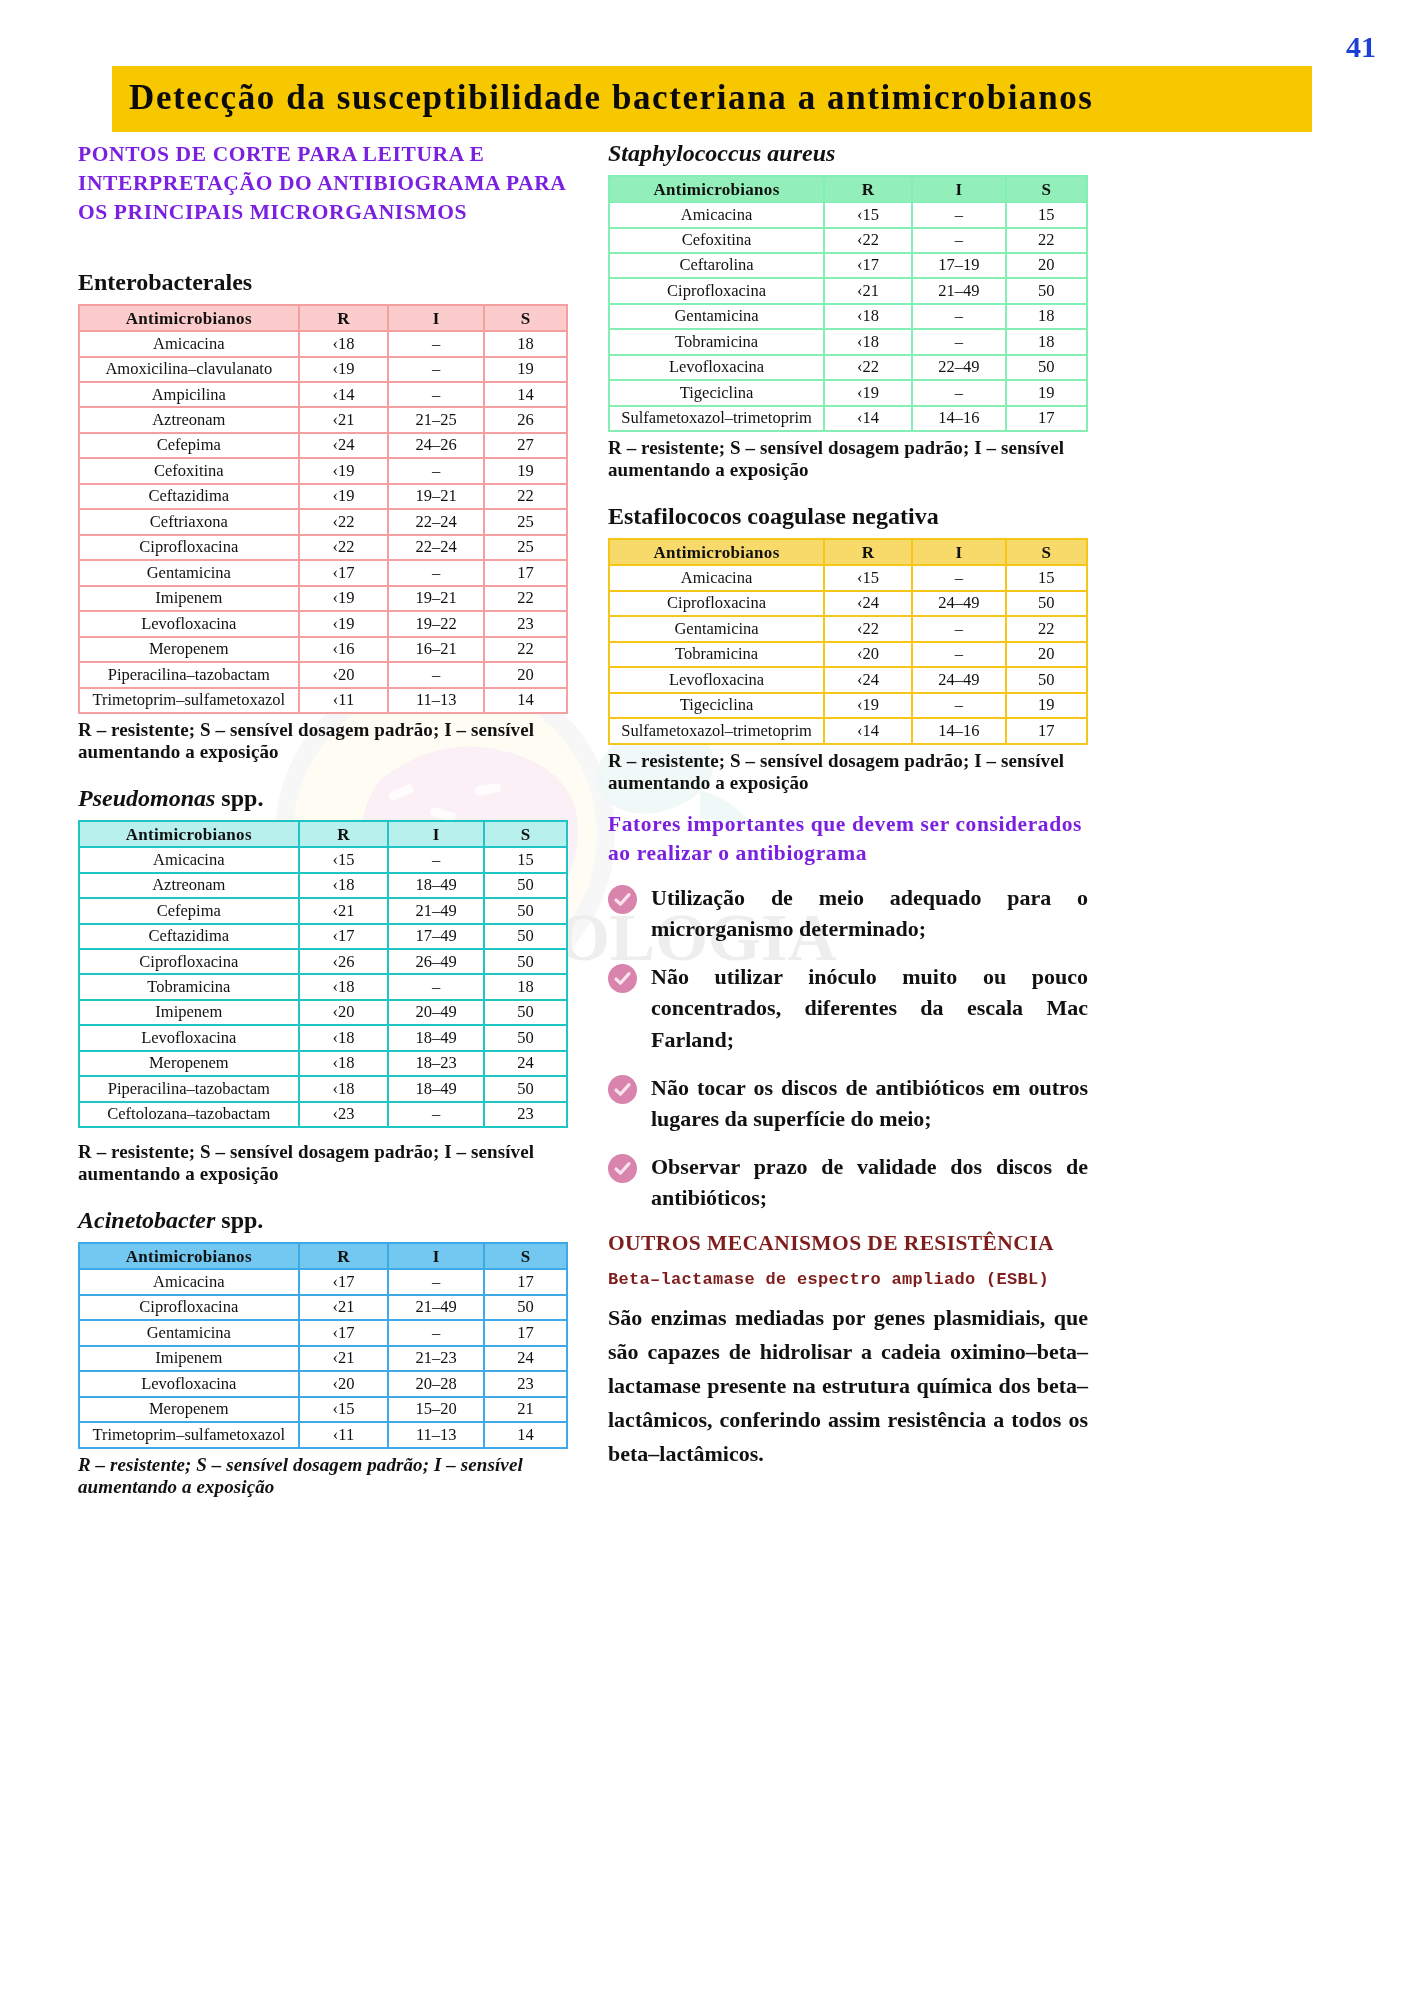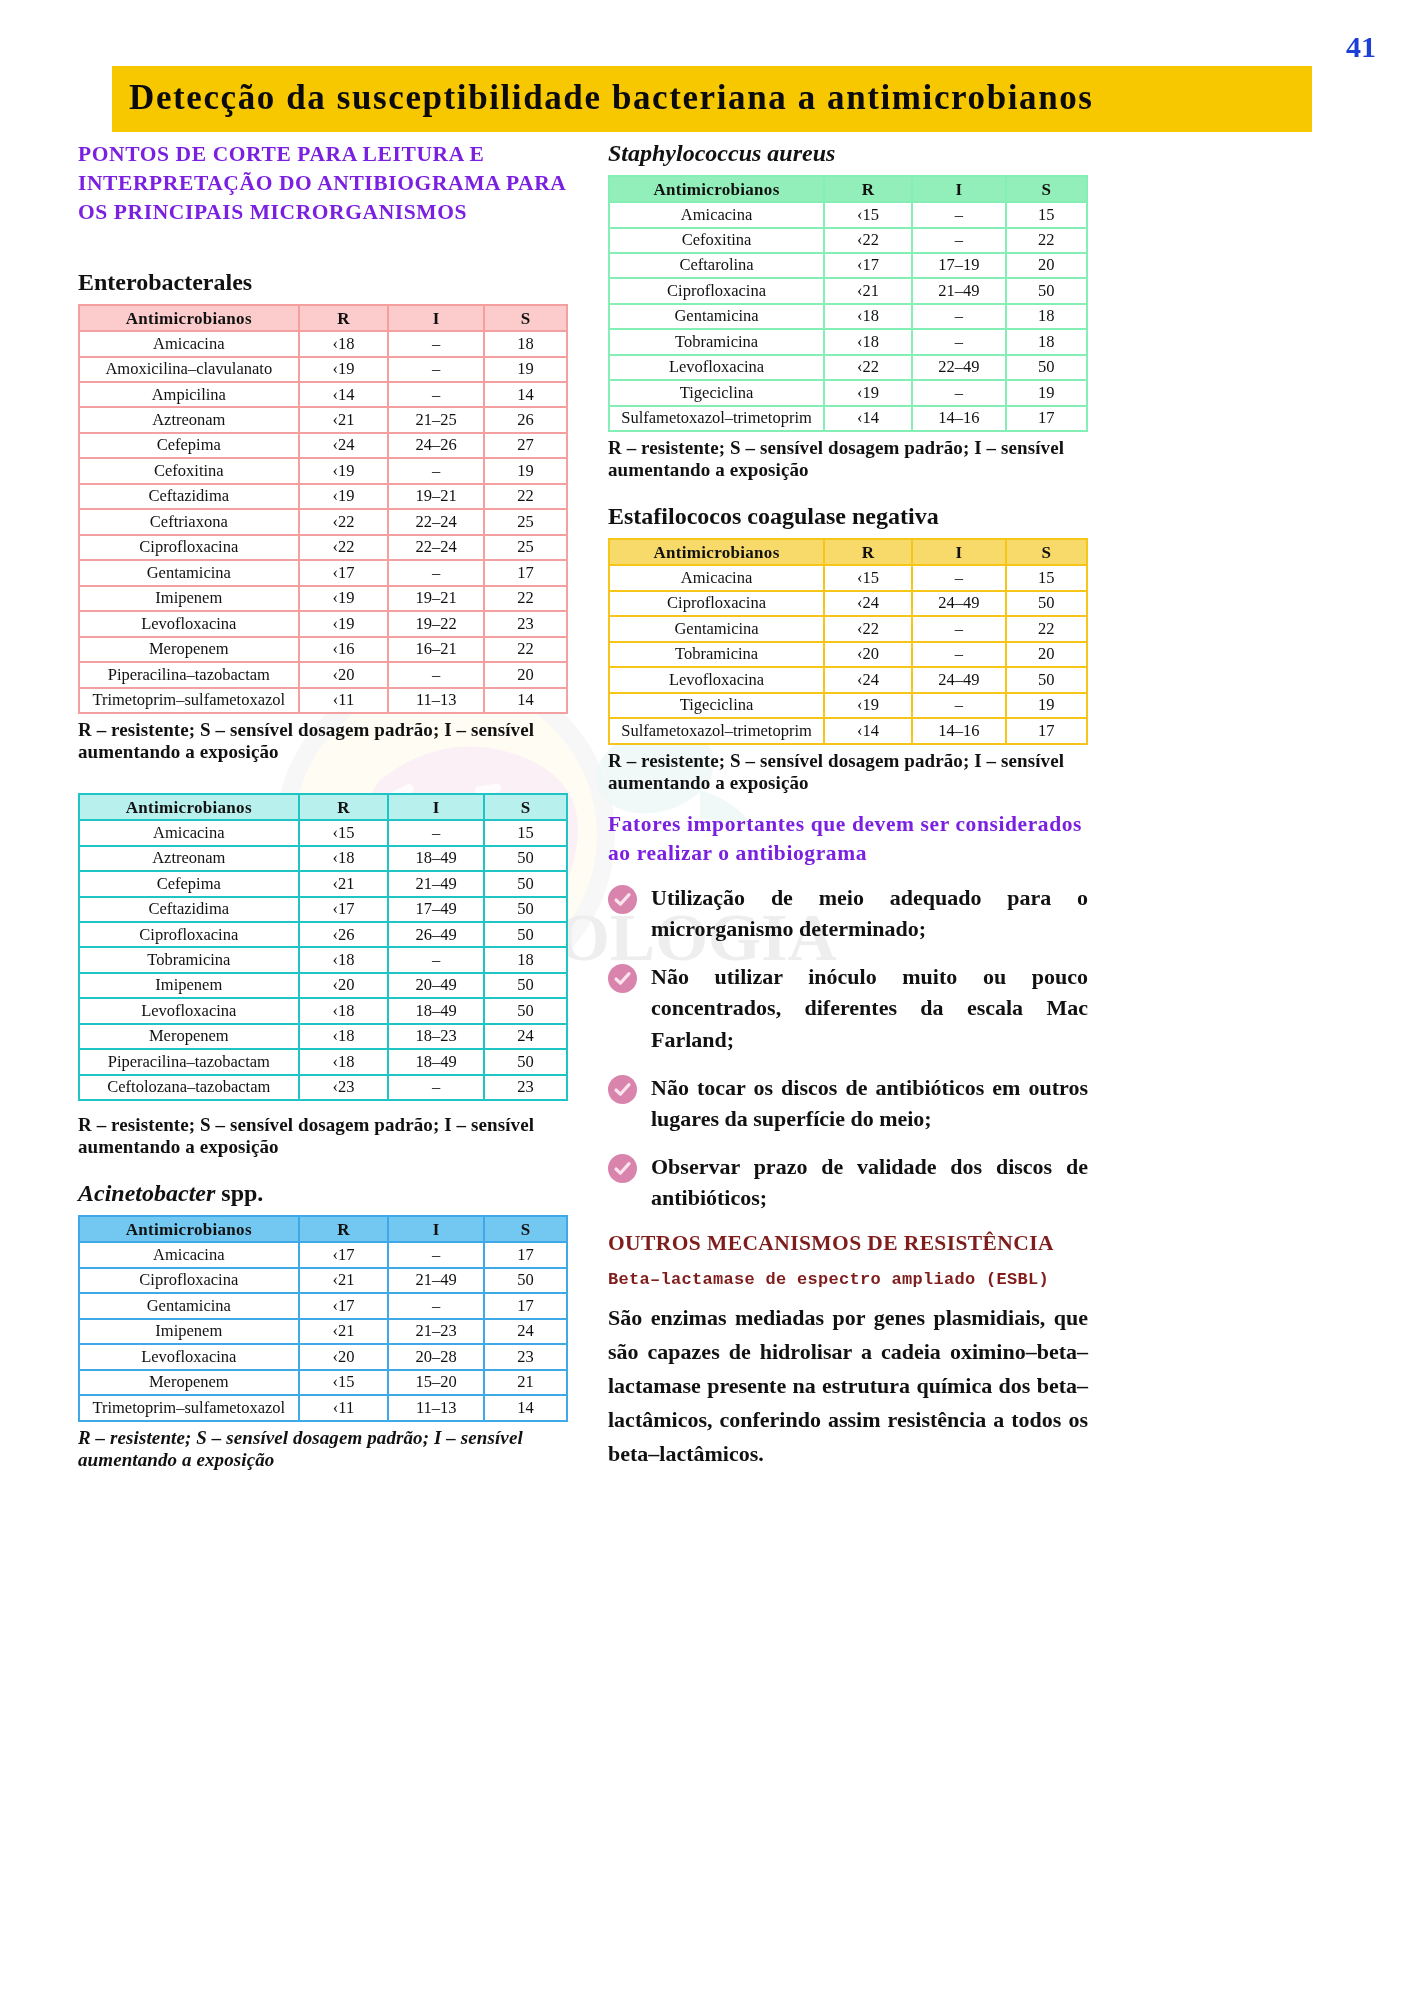--- a/index.html
+++ b/index.html
@@ -358,20 +358,23 @@
               <td>11–13</td>
               <td>14</td>
             </tr>
           </tbody>
       </table>
     </div>
     <div class="legend">R – resistente; S – sensível dosagem padrão; I – sensível aumentando a exposição</div>
 
     <div class="sp22"></div>
 
+    <div class="taxon italic">
+      <span>Pseudomonas</span><span class="rom"> spp.</span>
+    </div>
     <div class="sp8"></div>
 
     <div class="tbl-teal">
       <table class="ab">
         <colgroup>
             <col class="c1">
             <col class="c2">
             <col class="c3">
             <col class="c4">
           </colgroup>

